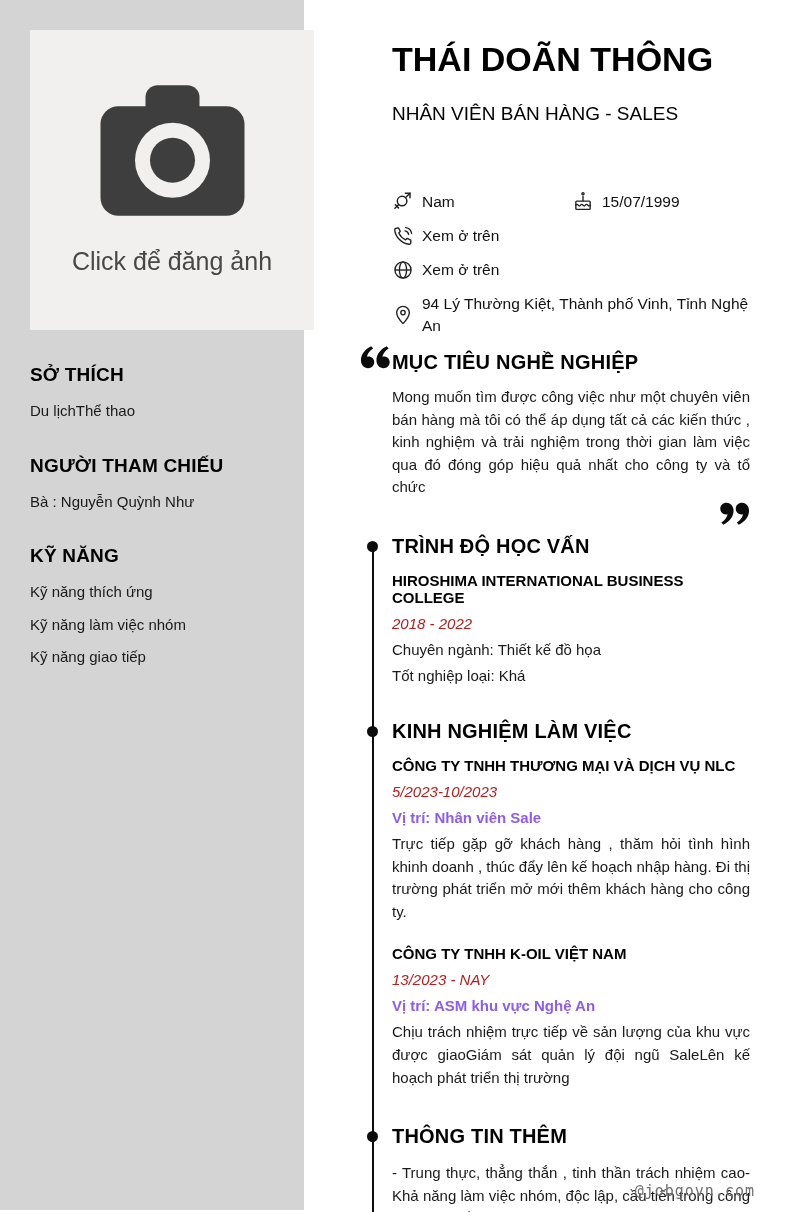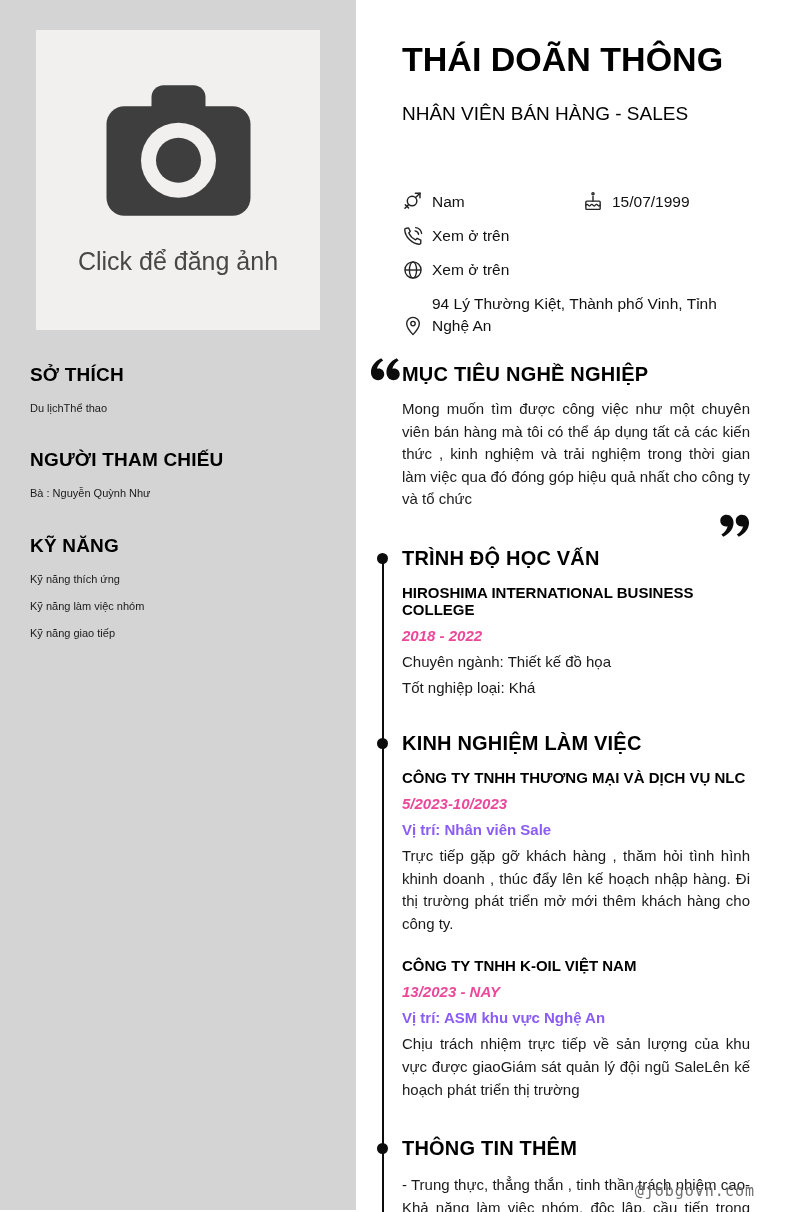--- a/index.html
+++ b/index.html
@@ -9,21 +9,21 @@
     position: relative;
     background: #ffffff;
     font-family: "Liberation Sans", sans-serif;
     color: #111111;
     overflow: hidden;
   }
 
   
   .sidebar {
     position: absolute; left: 0; top: 0;
-    width: 356px; height: 1210px;
+    width: 304px; height: 1210px;
     background: #d4d4d4;
     padding: 30px 30px 0 30px;
   }
   .photo-box {
     width: 284px; height: 300px;
     margin: 0 auto;
     background: #f1f0ee;
     display: flex; flex-direction: column;
     align-items: center; justify-content: center;
     cursor: pointer;
@@ -33,57 +33,57 @@
     font-size: 25px;
     color: #474747;
     white-space: nowrap;
   }
   .side-section { margin-top: 34px; }
   .side-title {
     font-size: 19px; font-weight: bold; color: #000;
     margin: 0 0 15px 0; letter-spacing: 0.2px;
   }
   .side-item {
-    font-size: 11px; color: #1a1a1a;
+    font-size: 15px; color: #1a1a1a;
     margin: 0 0 13px 0; line-height: 1.3;
   }
 
   
   .main {
     position: absolute; left: 356px; top: 0;
     width: 434px; height: 1212px;
-    padding: 40px 40px 0 46px;
+    padding: 40px 40px 0 36px;
     border-radius: 10px;
   }
   .name {
     font-size: 34px; font-weight: bold;
     margin: 0; line-height: 1.15; color: #000;
   }
   .job-title {
     font-size: 19px; font-weight: normal;
     margin: 24px 0 0 0; color: #000;
   }
 
   .info { margin-top: 66px; }
   .info-row {
-    display: flex; align-items: flex-end;
+    display: flex; align-items: center;
     margin-bottom: 12px; font-size: 15.5px; color: #111;
   }
   .info-pair { display: flex; }
   .info-cell { display: flex; align-items: flex-start; }
   .info-cell.first { width: 180px; }
   .info-icon {
     width: 22px; height: 22px; flex: none;
     margin-right: 8px; margin-top: 0px;
   }
   .info-icon svg { display: block; }
   .info-text { line-height: 22px; }
 
   
-  .objective { margin-top: 26px; position: relative; }
+  .objective { margin-top: 14px; position: relative; }
   .obj-head { display: flex; align-items: flex-start; }
   .quote-open {
     flex: none; width: 30px; margin-left: -32px; margin-right: 2px;
     margin-top: -6px;
   }
   .section-title {
     font-size: 20px; font-weight: bold; margin: 0; color: #000;
     letter-spacing: 0.2px;
   }
   .obj-text {
@@ -110,21 +110,21 @@
     margin: 0 0 14px 0; letter-spacing: 0.2px;
   }
   .tl-dot {
     position: absolute; left: -25px; top: 6px;
     width: 11px; height: 11px; border-radius: 50%;
     background: #0c0c0c;
   }
   .entry { margin-bottom: 22px; }
   .entry:last-child { margin-bottom: 0; }
   .entry-name { font-size: 15px; font-weight: bold; color: #000; margin: 0 0 9px 0; }
-  .entry-period { font-size: 15px; font-style: italic; color: #ec4899; margin: 0 0 9px 0; font-weight: bold; }
+  .entry-period { font-size: 15px; font-style: italic; color: #b91c1c; margin: 0 0 9px 0; }
   .entry-line { font-size: 15px; color: #1a1a1a; margin: 0 0 9px 0; }
   .entry-position { font-size: 15px; font-weight: bold; color: #8b5cf6; margin: 0 0 7px 0; }
   .entry-desc {
     font-size: 15px; line-height: 22.6px;
     text-align: justify; color: #1a1a1a; margin: 0;
   }
 
   
   .footer {
     position: absolute; right: 35px; bottom: 12px;

